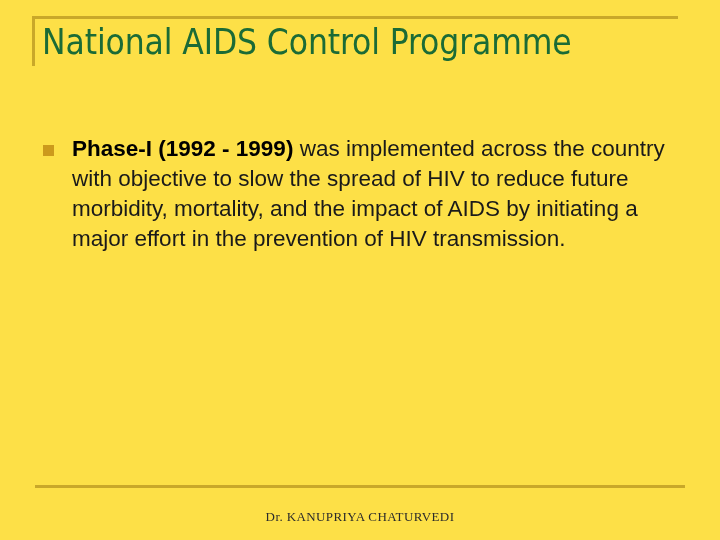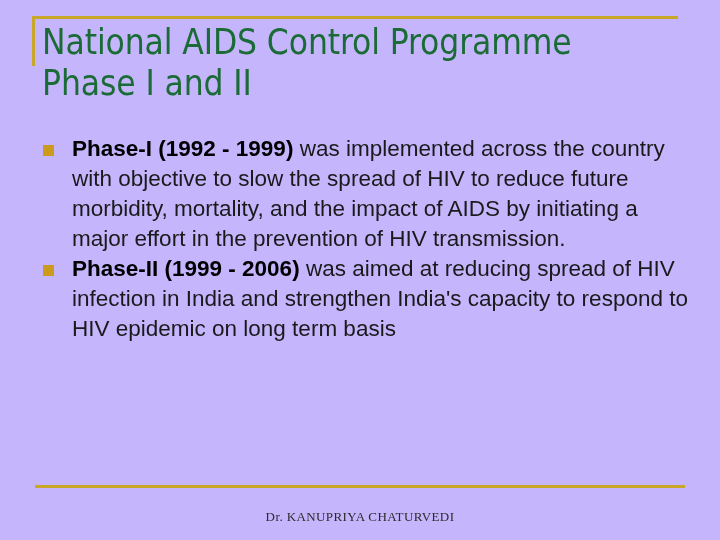--- a/index.html
+++ b/index.html
@@ -12,21 +12,21 @@
     height: 540px;
     overflow: hidden;
     background: #FFFF99;
     font-family: "Liberation Sans", sans-serif;
   }
 
   .slide {
     position: relative;
     width: 720px;
     height: 540px;
-    background: #c4b5fd;
+    background: #fde047;
     box-sizing: border-box;
   }
 
   
   .title-rule-top {
     position: absolute;
     left: 32px;
     top: 16px;
     width: 646px;
     height: 3px;
@@ -62,20 +62,21 @@
   
   .body-block {
     position: absolute;
     left: 38px;
     top: 134px;
     width: 655px;
   }
   .bullet-item {
     position: relative;
     padding-left: 34px;
+    margin-bottom: 38px;
   }
   .bullet-item:last-child {
     margin-bottom: 0;
   }
   .bullet-marker {
     position: absolute;
     left: 5px;
     top: 11px;
     width: 11px;
     height: 11px;
@@ -117,37 +118,30 @@
 </head>
 <body>
 
 <div class="slide">
 
   <div class="title-rule-top"></div>
   <div class="title-rule-left"></div>
 
   <div class="title-block">
     <div class="title-line">National AIDS Control Programme</div>
-    <div class="title-line">Phase I and II</div>
   </div>
 
   <div class="body-block">
 
     <div class="bullet-item">
       <span class="bullet-marker"></span>
       <div class="bullet-text">
         <span class="lead">Phase-I (1992 - 1999)</span><span> was implemented across the country with objective to slow the spread of HIV to reduce future morbidity, mortality, and the impact of AIDS by initiating a major effort in the prevention of HIV transmission.</span>
       </div>
     </div>
 
-    <div class="bullet-item">
-      <span class="bullet-marker"></span>
-      <div class="bullet-text">
-        <span class="lead">Phase-II (1999 - 2006)</span><span> was aimed at reducing spread of HIV infection in India and strengthen India's capacity to respond to HIV epidemic on long term basis</span>
-      </div>
-    </div>
 
   </div>
 
   <div class="footer-rule"></div>
   <div class="footer-text">Dr. KANUPRIYA CHATURVEDI</div>
 
 </div>
 
 </body></html>

